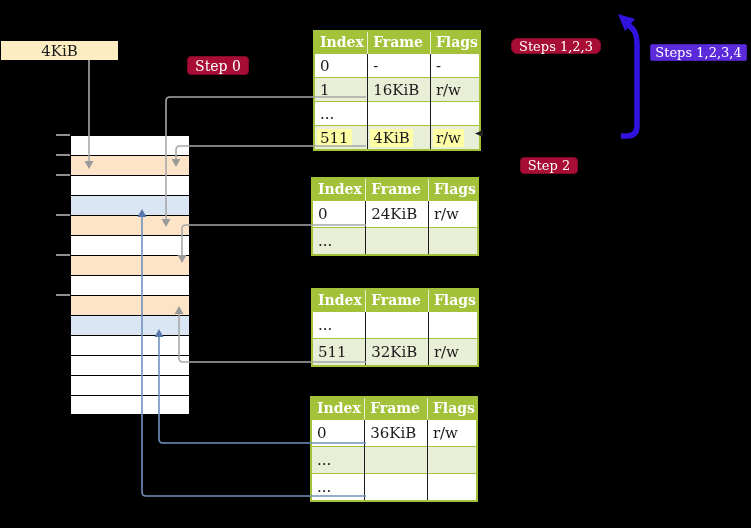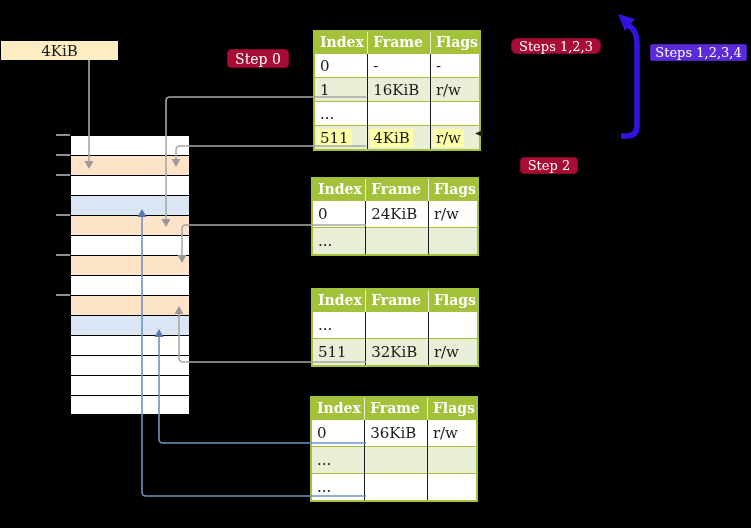--- a/index.html
+++ b/index.html
@@ -88,21 +88,21 @@
   .bluehead{fill:var(--arrow-blue);stroke:none;}
   .darkmark{fill:#1f1f1f;}
 </style>
 </head>
 <body>
 
 <div class="abs beige-box" style="left:1px;top:41px;width:117px;height:19px;">
   <span>4KiB</span>
 </div>
 
-<div class="abs tag crimson" style="left:187px;top:49px;width:60px;height:17px;margin-left:40px;">
+<div class="abs tag crimson" style="left:187px;top:56px;width:60px;height:17px;">
   <span>Step 0</span>
 </div>
 <div class="abs tag crimson" style="left:511px;top:38px;width:88px;height:14px;font-size:13px;border-radius:6px;">
   <span>Steps 1,2,3</span>
 </div>
 <div class="abs tag purple" style="left:650px;top:19px;width:95px;height:15px;font-size:13px;">
   <span>Steps 1,2,3,4</span>
 </div>
 <div class="abs tag crimson" style="left:520px;top:157px;width:56px;height:15px;font-size:13px;">
   <span>Step 2</span>

